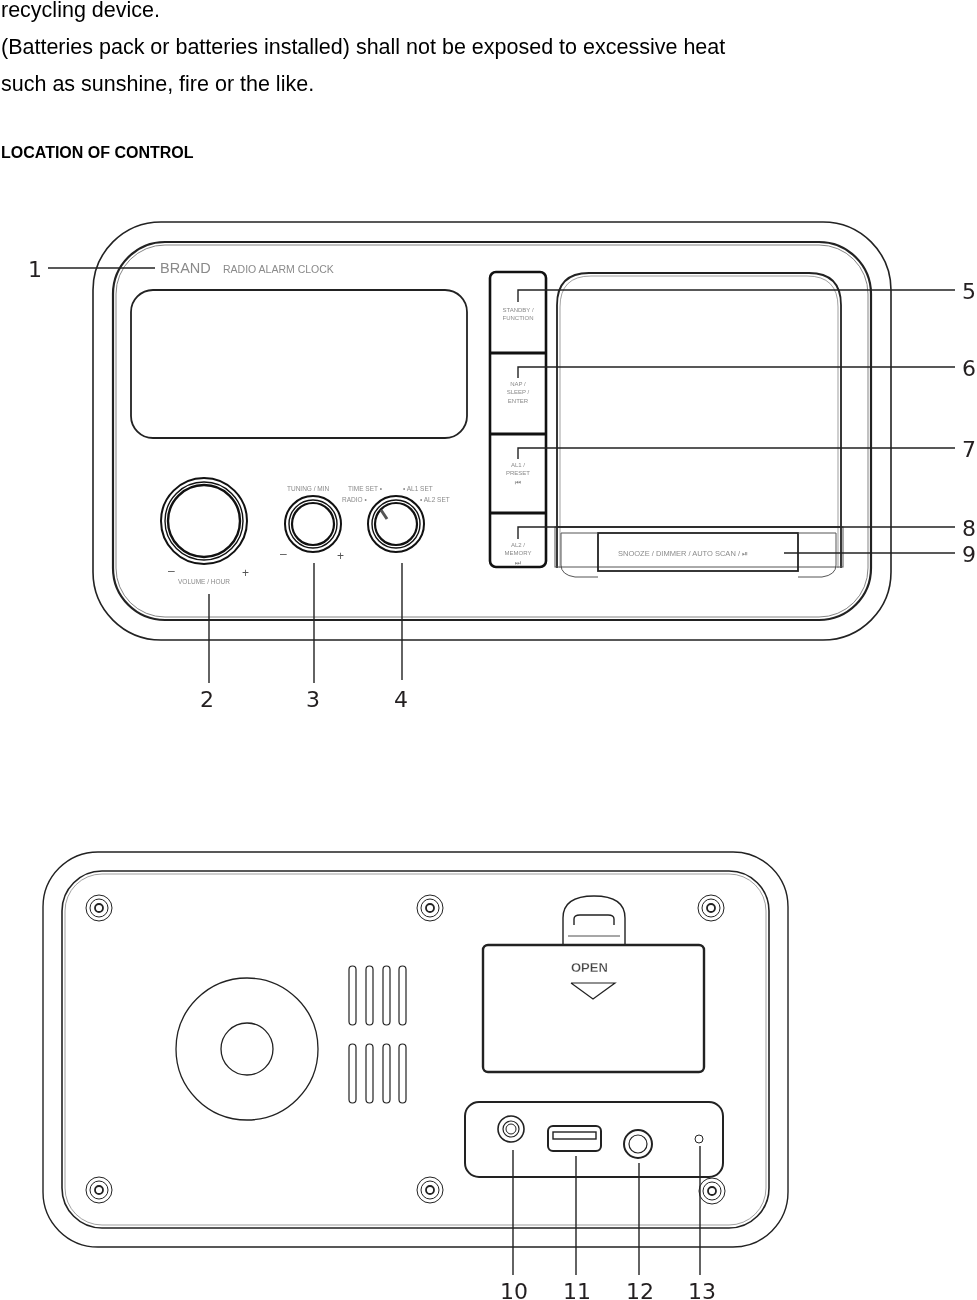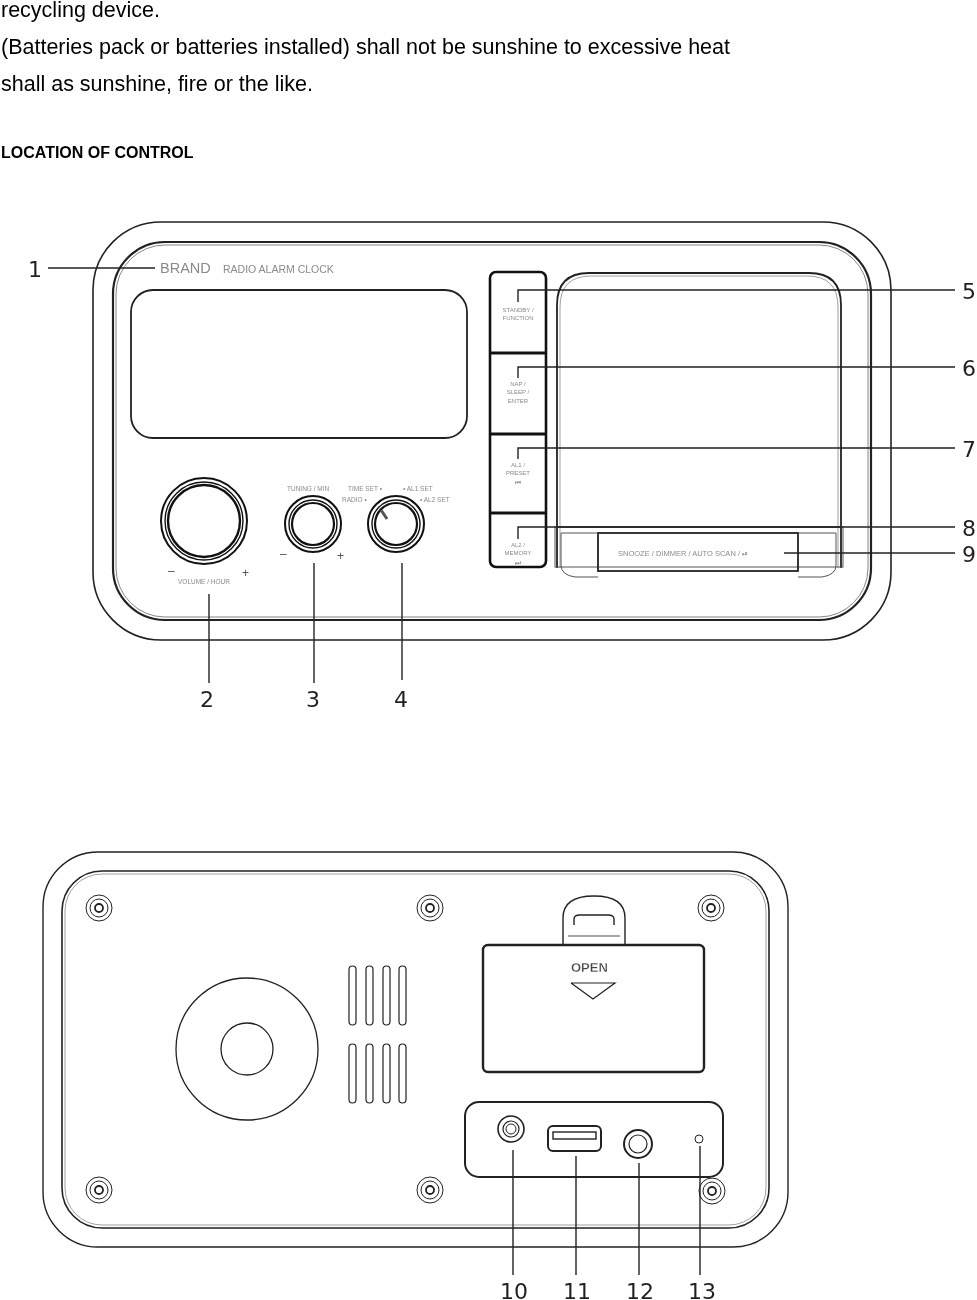--- a/index.html
+++ b/index.html
@@ -8,22 +8,22 @@
   .para { position: absolute; left: 1px; font-size: 21.5px; line-height: 37px; white-space: nowrap; }
   .heading { position: absolute; left: 1px; top: 144px; font-size: 16px; font-weight: bold; }
   svg { position: absolute; left: 0; top: 0; }
   .lbl-small { font-family: "Liberation Sans", sans-serif; fill: #8a8a8a; }
   .callout { font-family: "DejaVu Sans", sans-serif; font-size: 22px; fill: #231f20; }
 </style>
 </head>
 <body>
 
 <div class="para" style="top:-8px;">recycling device.</div>
-<div class="para" style="top:29px;">(Batteries pack or batteries installed) shall not be sunshine to excessive heat</div>
-<div class="para" style="top:66px;">shall as sunshine, fire or the like.</div>
+<div class="para" style="top:29px;">(Batteries pack or batteries installed) shall not be exposed to excessive heat</div>
+<div class="para" style="top:66px;">such as sunshine, fire or the like.</div>
 <div class="heading">LOCATION OF CONTROL</div>
 
 <svg width="977" height="760" viewBox="0 0 977 760">
   <g fill="none" stroke="#222" stroke-width="1.6">
 
     <rect x="93" y="222" width="798" height="418" rx="68" ry="68"></rect>
 
     <rect x="113" y="242" width="758" height="378" rx="52" ry="52" stroke-width="2.2"></rect>
     <rect x="116" y="245" width="752" height="372" rx="49" ry="49" stroke-width="0.8" stroke="#666"></rect>
 

